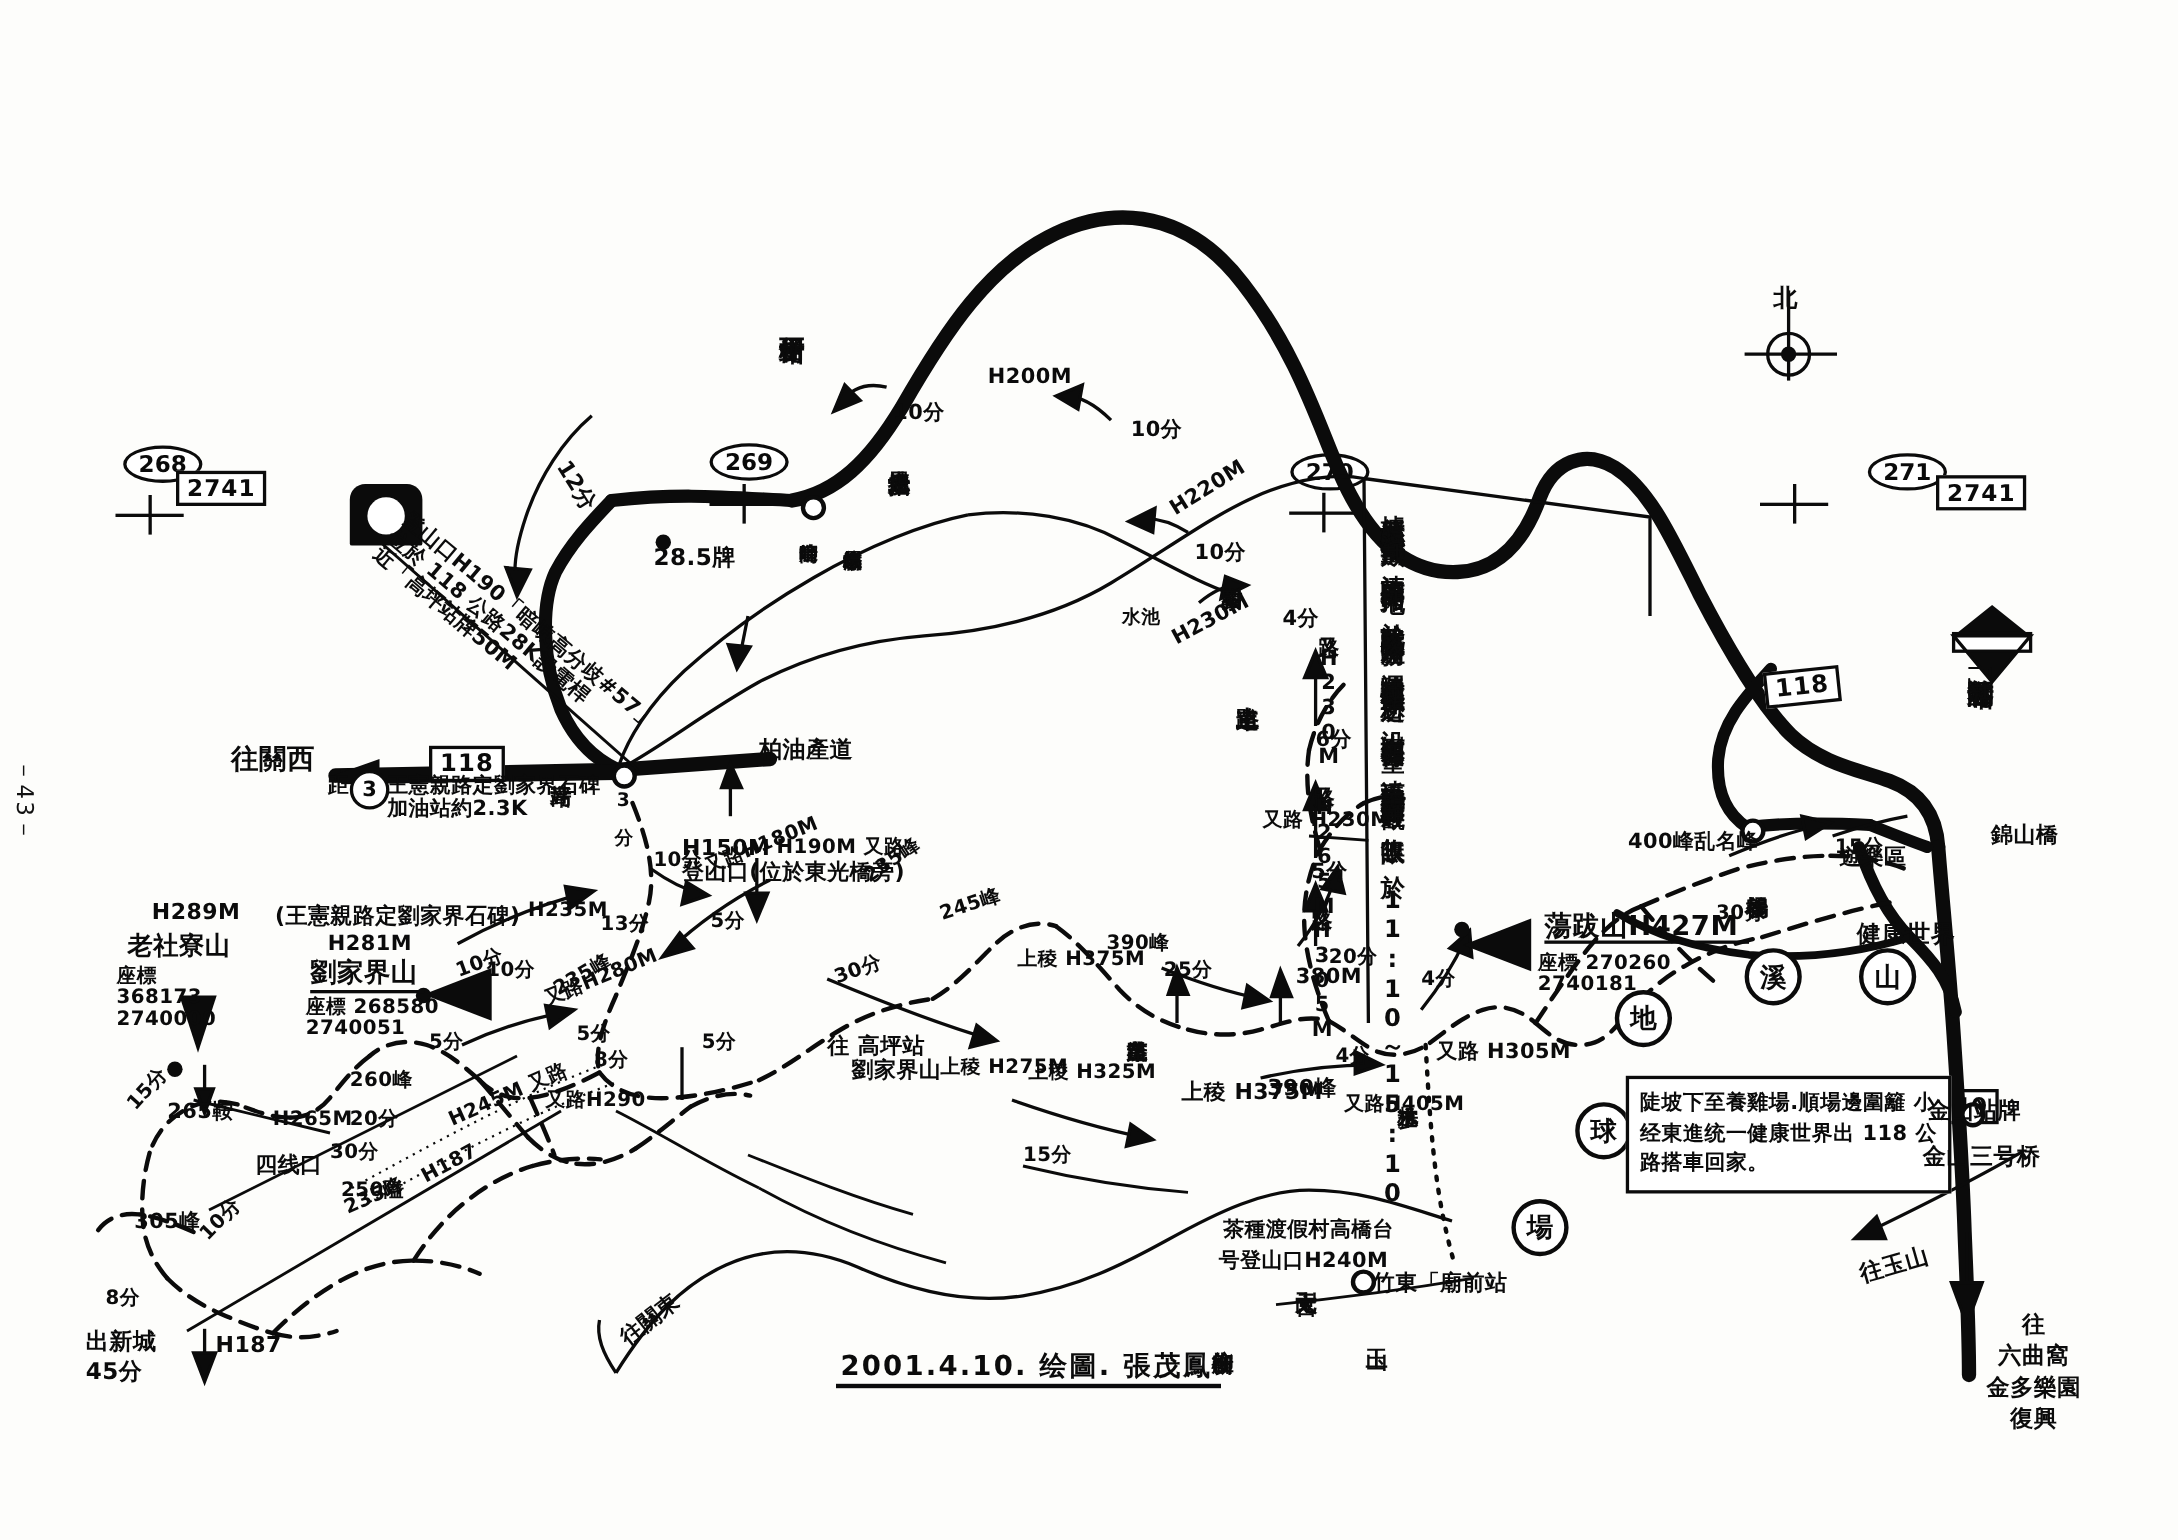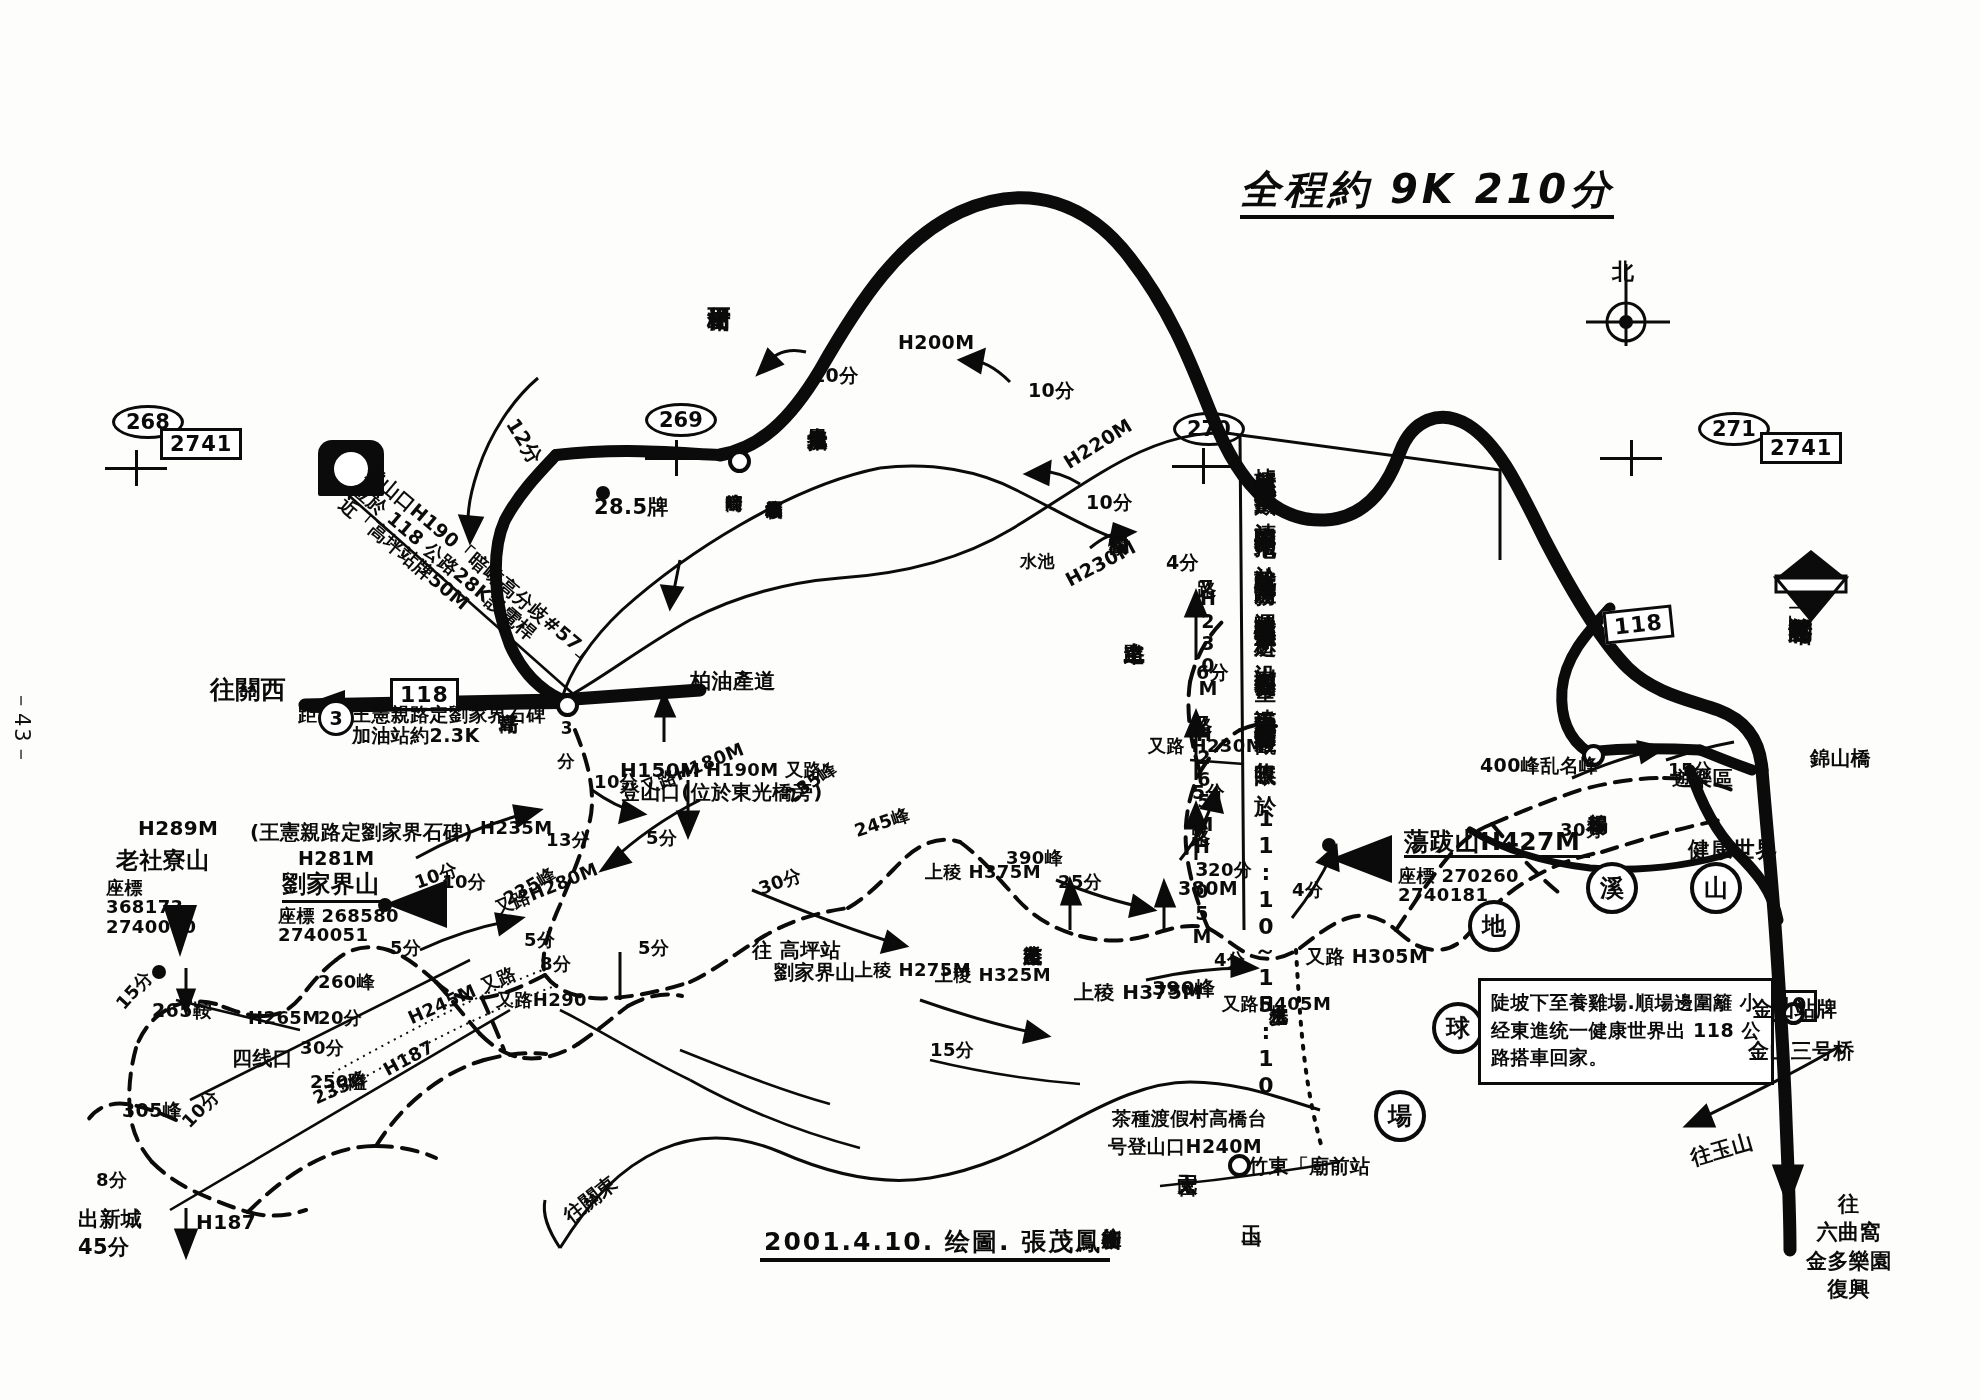--- a/index.html
+++ b/index.html
@@ -168,21 +168,20 @@
     pointer-events: none;
   }
 </style>
 </head>
 <body>
 
 <div id="page">
 
   <div class="pagenum">－43－</div>
 
-  <div class="lbl title-sub" style="left:1240px; top:168px;">全程約 9K 210分</div>
 
   <div class="lbl hand" style="left:1612px; top:260px; font-size:22px;">北</div>
   <svg class="overlay" style="left:0;top:0;">
     <g transform="translate(1626,300)">
       <line x1="0" y1="-36" x2="0" y2="46" stroke="#0b0b0b" stroke-width="3"></line>
       <line x1="-40" y1="22" x2="44" y2="22" stroke="#0b0b0b" stroke-width="3"></line>
       <circle cx="0" cy="22" r="19" fill="none" stroke="#0b0b0b" stroke-width="3"></circle>
       <circle cx="0" cy="22" r="7" fill="#0b0b0b"></circle>
     </g>
   </svg>

